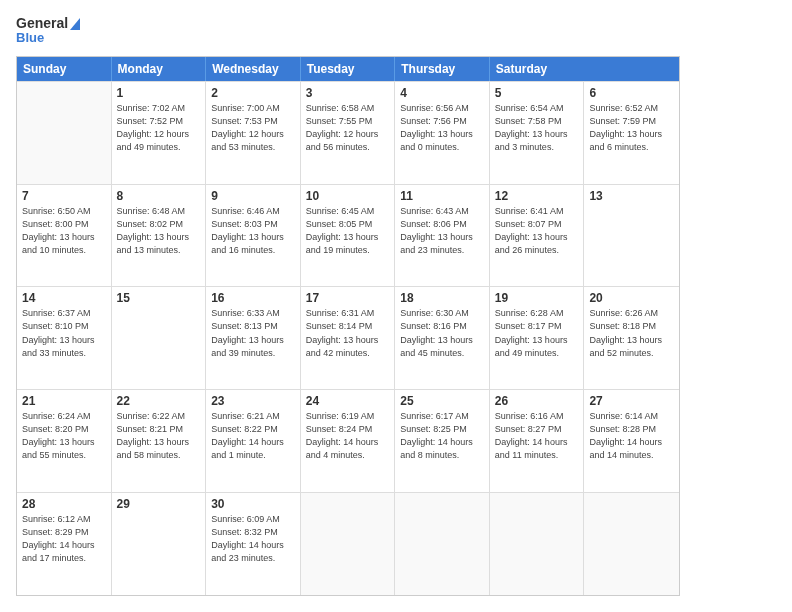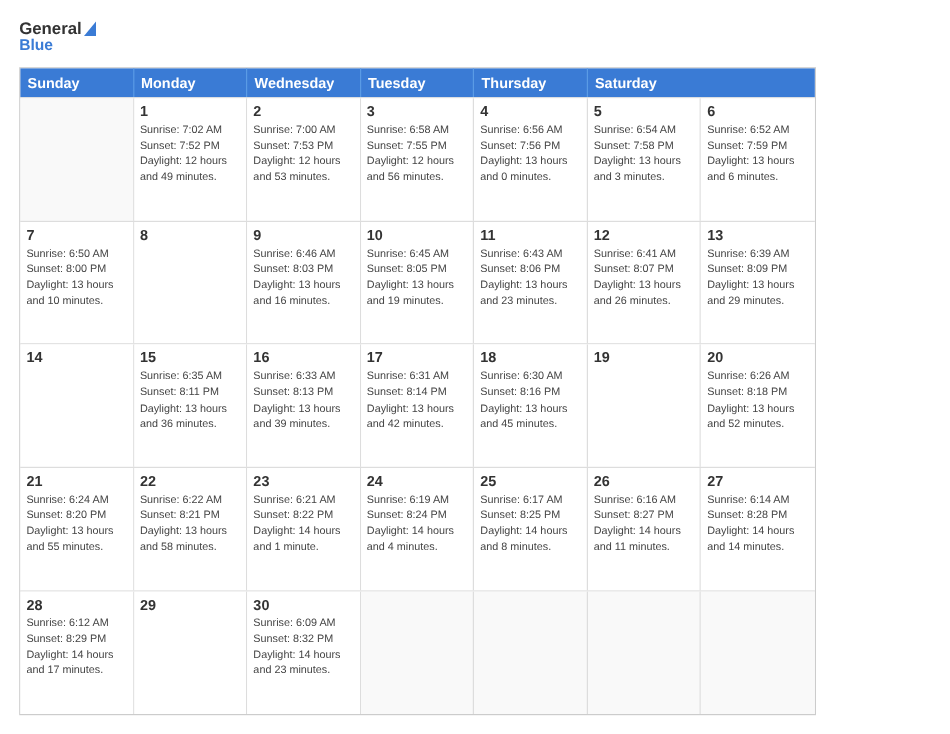--- a/index.html
+++ b/index.html
@@ -161,20 +161,23 @@
         </div>
         <div class="cal-row">
           <div class="cal-cell">
         <span class="day-num">7</span>
         <div class="day-detail">
           Sunrise: 6:50 AM<br>Sunset: 8:00 PM<br>Daylight: 13 hours and 10 minutes.
         </div>
       </div>
           <div class="cal-cell">
         <span class="day-num">8</span>
+        <div class="day-detail">
+          Sunrise: 6:48 AM<br>Sunset: 8:02 PM<br>Daylight: 13 hours and 13 minutes.
+        </div>
       </div>
           <div class="cal-cell">
         <span class="day-num">9</span>
         <div class="day-detail">
           Sunrise: 6:46 AM<br>Sunset: 8:03 PM<br>Daylight: 13 hours and 16 minutes.
         </div>
       </div>
           <div class="cal-cell">
         <span class="day-num">10</span>
         <div class="day-detail">
@@ -188,34 +191,31 @@
         </div>
       </div>
           <div class="cal-cell">
         <span class="day-num">12</span>
         <div class="day-detail">
           Sunrise: 6:41 AM<br>Sunset: 8:07 PM<br>Daylight: 13 hours and 26 minutes.
         </div>
       </div>
           <div class="cal-cell">
         <span class="day-num">13</span>
-        <div class="day-detail">
-          Sunrise: 6:39 AM<br>Sunset: 8:09 PM<br>Daylight: 13 hours and 29 minutes.
-        </div>
       </div>
         </div>
         <div class="cal-row">
           <div class="cal-cell">
         <span class="day-num">14</span>
+        <div class="day-detail">
+          Sunrise: 6:37 AM<br>Sunset: 8:10 PM<br>Daylight: 13 hours and 33 minutes.
+        </div>
       </div>
           <div class="cal-cell">
         <span class="day-num">15</span>
-        <div class="day-detail">
-          Sunrise: 6:35 AM<br>Sunset: 8:11 PM<br>Daylight: 13 hours and 36 minutes.
-        </div>
       </div>
           <div class="cal-cell">
         <span class="day-num">16</span>
         <div class="day-detail">
           Sunrise: 6:33 AM<br>Sunset: 8:13 PM<br>Daylight: 13 hours and 39 minutes.
         </div>
       </div>
           <div class="cal-cell">
         <span class="day-num">17</span>
         <div class="day-detail">
@@ -223,20 +223,23 @@
         </div>
       </div>
           <div class="cal-cell">
         <span class="day-num">18</span>
         <div class="day-detail">
           Sunrise: 6:30 AM<br>Sunset: 8:16 PM<br>Daylight: 13 hours and 45 minutes.
         </div>
       </div>
           <div class="cal-cell">
         <span class="day-num">19</span>
+        <div class="day-detail">
+          Sunrise: 6:28 AM<br>Sunset: 8:17 PM<br>Daylight: 13 hours and 49 minutes.
+        </div>
       </div>
           <div class="cal-cell">
         <span class="day-num">20</span>
         <div class="day-detail">
           Sunrise: 6:26 AM<br>Sunset: 8:18 PM<br>Daylight: 13 hours and 52 minutes.
         </div>
       </div>
         </div>
         <div class="cal-row">
           <div class="cal-cell">

